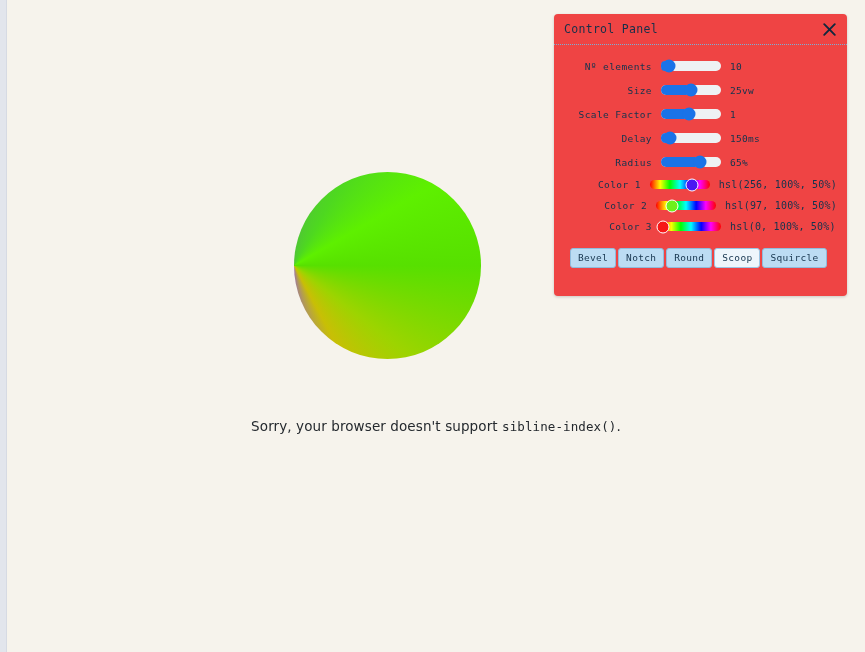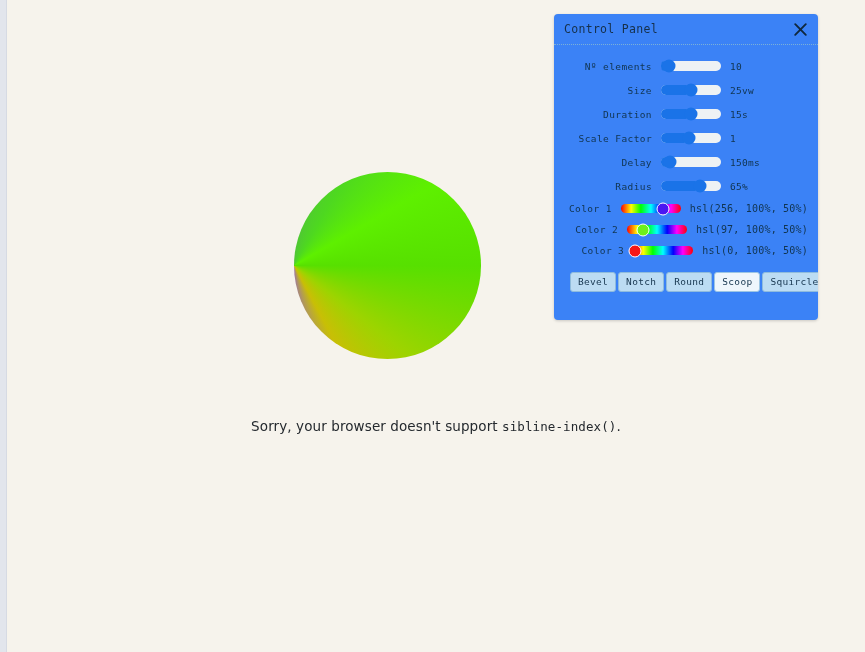--- a/index.html
+++ b/index.html
@@ -75,22 +75,22 @@
   #fallback-message .code {
     font-family: "DejaVu Sans Mono", monospace;
     font-size: 12.5px;
   }
 
   
   #control-panel {
     position: absolute;
     left: 547px;
     top: 14px;
-    width: 264px;
-    background: #3b82f6;
+    width: 293px;
+    background: #ef4444;
     border-radius: 4px;
     box-shadow: 0 1px 3px rgba(0,0,0,.18);
     font-family: "DejaVu Sans Mono", monospace;
     overflow: hidden;
   }
 
   #panel-header {
     height: 31px;
     display: flex;
     align-items: center;
@@ -251,28 +251,20 @@
           </div>
           <div class="slider-row">
             <div class="slider-label">Size</div>
             <div class="slider-track">
               <div class="slider-fill" style="width: 50%;"></div>
               <div class="slider-thumb" style="left: 50%;"></div>
             </div>
             <div class="slider-value">25vw</div>
           </div>
           <div class="slider-row">
-            <div class="slider-label">Duration</div>
-            <div class="slider-track">
-              <div class="slider-fill" style="width: 50%;"></div>
-              <div class="slider-thumb" style="left: 50%;"></div>
-            </div>
-            <div class="slider-value">15s</div>
-          </div>
-          <div class="slider-row">
             <div class="slider-label">Scale Factor</div>
             <div class="slider-track">
               <div class="slider-fill" style="width: 47%;"></div>
               <div class="slider-thumb" style="left: 47%;"></div>
             </div>
             <div class="slider-value">1</div>
           </div>
           <div class="slider-row">
             <div class="slider-label">Delay</div>
             <div class="slider-track">

